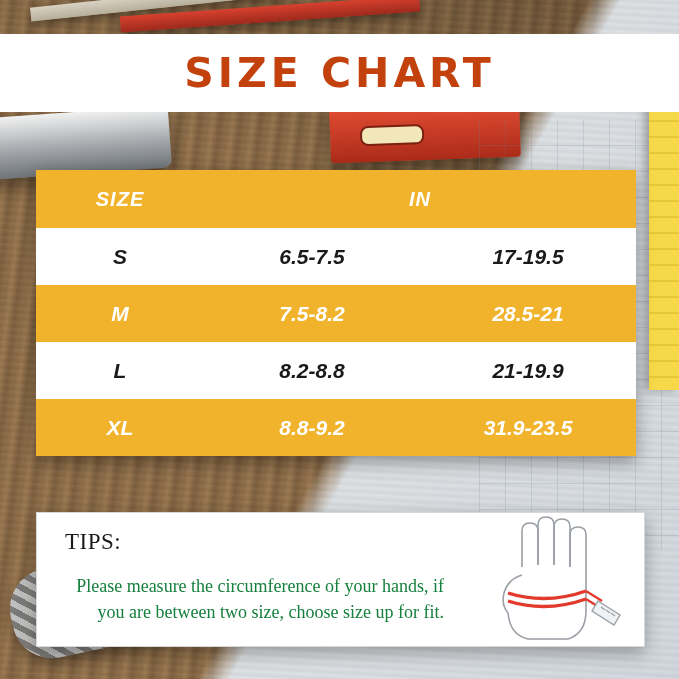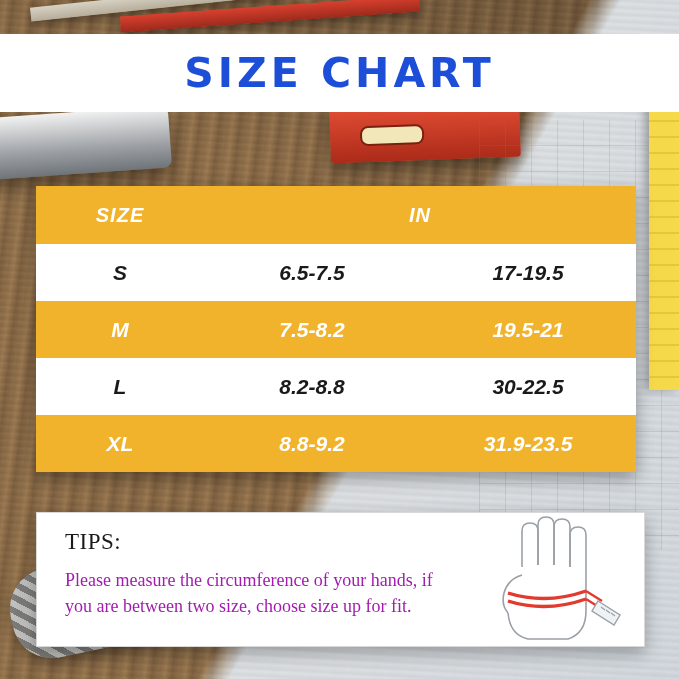--- a/index.html
+++ b/index.html
@@ -121,29 +121,29 @@
     background: #ffffff;
     display: flex;
     align-items: center;
     justify-content: center;
   }
   .title {
     font-family: "DejaVu Sans", sans-serif;
     font-weight: 700;
     font-size: 41px;
     letter-spacing: 4px;
-    color: #1d4ed8;
+    color: #c2410c;
     text-align: center;
   }
 
   
   .table {
     position: absolute;
     left: 36px;
-    top: 186px;
+    top: 170px;
     width: 600px;
     box-shadow: 0 6px 16px rgba(0,0,0,.35);
   }
   .row {
     display: flex;
     height: 57px;
     align-items: center;
   }
   .row.head {
     background: #f2b32c;
@@ -187,29 +187,30 @@
     display: flex;
   }
   .tips-text {
     padding: 16px 10px 10px 28px;
     flex: 1 1 auto;
   }
   .tips-title {
     font-family: "Liberation Serif", serif;
     font-size: 23px;
     color: #1a1a1a;
-    margin-bottom: 12px;
+    margin-bottom: 18px;
     letter-spacing: .5px;
   }
   .tips-body {
     font-family: "Liberation Serif", serif;
     font-size: 18px;
     line-height: 1.45;
-    color: #a21caf;
+    color: #15803d;
     max-width: 430px;
+    text-align: right;
   }
   .tips-art {
     position: relative;
     flex: 0 0 190px;
   }
   .hand-svg {
     position: absolute;
     right: 14px;
     top: 2px;
   }
@@ -242,27 +243,27 @@
 
     <div class="row plain">
       <div class="cell c-size">S</div>
       <div class="cell">6.5-7.5</div>
       <div class="cell">17-19.5</div>
     </div>
 
     <div class="row alt">
       <div class="cell c-size">M</div>
       <div class="cell">7.5-8.2</div>
-      <div class="cell">19.5-21</div>
+      <div class="cell">28.5-21</div>
     </div>
 
     <div class="row plain">
       <div class="cell c-size">L</div>
       <div class="cell">8.2-8.8</div>
-      <div class="cell">30-22.5</div>
+      <div class="cell">21-19.9</div>
     </div>
 
     <div class="row alt">
       <div class="cell c-size">XL</div>
       <div class="cell">8.8-9.2</div>
       <div class="cell">31.9-23.5</div>
     </div>
 
   </div>
 

